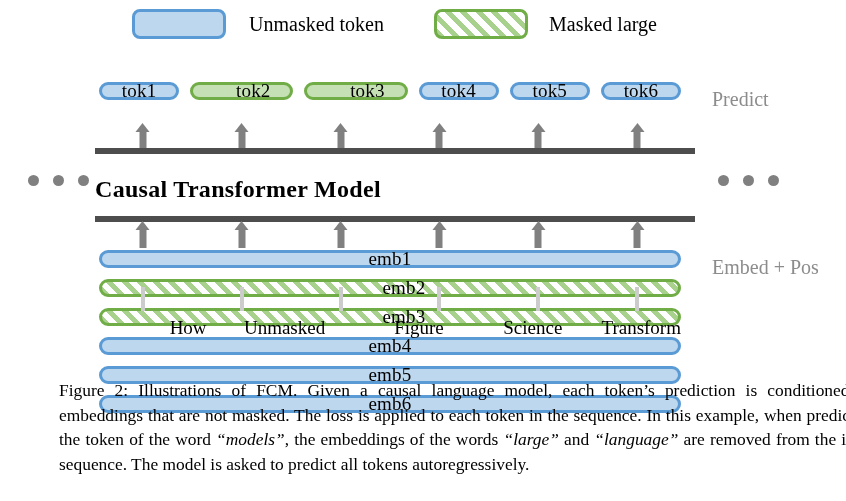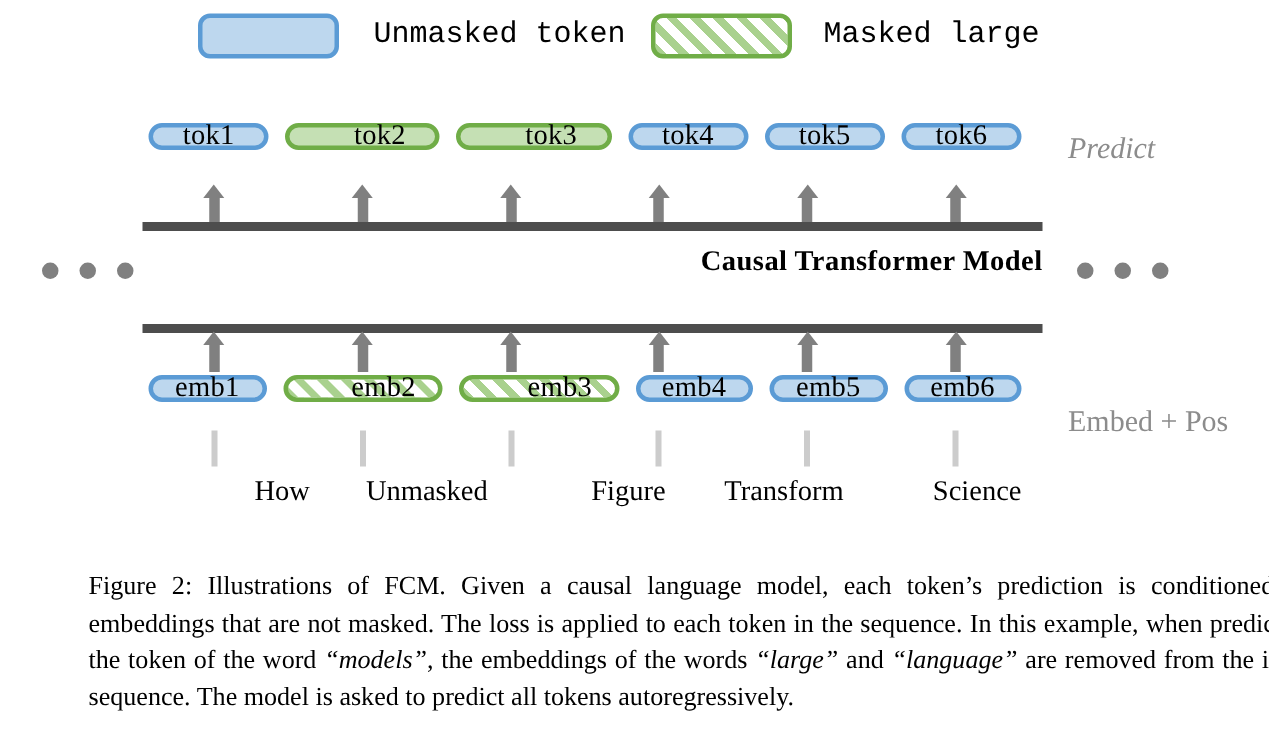--- a/index.html
+++ b/index.html
@@ -52,36 +52,35 @@
       #ffffff 5px, #ffffff 11px
     );
   }
   .legend-label {
     position: absolute;
     top: 9px;
     height: 30px;
     line-height: 30px;
     font-size: 20px;
     white-space: nowrap;
-    font-family: Liberation Mono, monospace;
   }
   .legend-label.unmasked { left: 249px; }
   .legend-label.masked   { left: 549px; }
 
   
   .box-row {
     position: absolute;
     left: 99px;
     width: 582px;
     height: 34px;
     display: flex;
     gap: 11px;
   }
   .box-row.tokens { top: 82px; }
-  .box-row.embeds { top: 250px; }
+  .box-row.embeds { top: 250px; flex-direction: column; }
 
   .cell {
     flex: 1 1 0;
     height: 18px;
     border-radius: 9px;
     box-sizing: border-box;
     display: flex;
     align-items: center;
     justify-content: center;
     font-size: 19px;
@@ -114,24 +113,24 @@
     width: 600px;
     height: 6px;
     background: #4d4d4d;
   }
   .bar.top    { top: 148px; }
   .bar.bottom { top: 216px; }
 
   .model-title {
     position: absolute;
     left: 95px;
-    top: 164px;
+    top: 176px;
     width: 600px;
-    text-align: right;
-    font-size: 19px;
+    text-align: left;
+    font-size: 24px;
     font-weight: bold;
     letter-spacing: 0.3px;
   }
 
   
   .arrow-row {
     position: absolute;
     left: 99px;
     width: 582px;
     height: 26px;
@@ -210,22 +209,22 @@
   }
 
   
   .side-label {
     position: absolute;
     left: 712px;
     font-size: 20px;
     color: #8c8c8c;
     white-space: nowrap;
   }
-  .side-label.predict { top: 88px; font-style: italic; }
-  .side-label.embed   { top: 256px; margin-top: 14px; }
+  .side-label.predict { top: 88px; }
+  .side-label.embed   { top: 256px; }
 
   .dots {
     position: absolute;
     top: 175px;
     display: flex;
     gap: 14px;
   }
   .dots.left  { left: 28px; }
   .dots.right { left: 718px; }
   .dot {
@@ -342,22 +341,22 @@
       </div>
     <div class="stem-slot">
         <div class="stem"></div>
       </div>
   </div>
 
   <div class="word-row">
     <div class="word">How</div>
     <div class="word">Unmasked</div>
     <div class="word">Figure</div>
+    <div class="word">Science</div>
     <div class="word">Transform</div>
-    <div class="word">Science</div>
   </div>
 
   <div class="side-label predict">Predict</div>
   <div class="side-label embed">Embed + Pos</div>
 
   <div class="dots left">
     <div class="dot"></div>
     <div class="dot"></div>
     <div class="dot"></div>
   </div>

